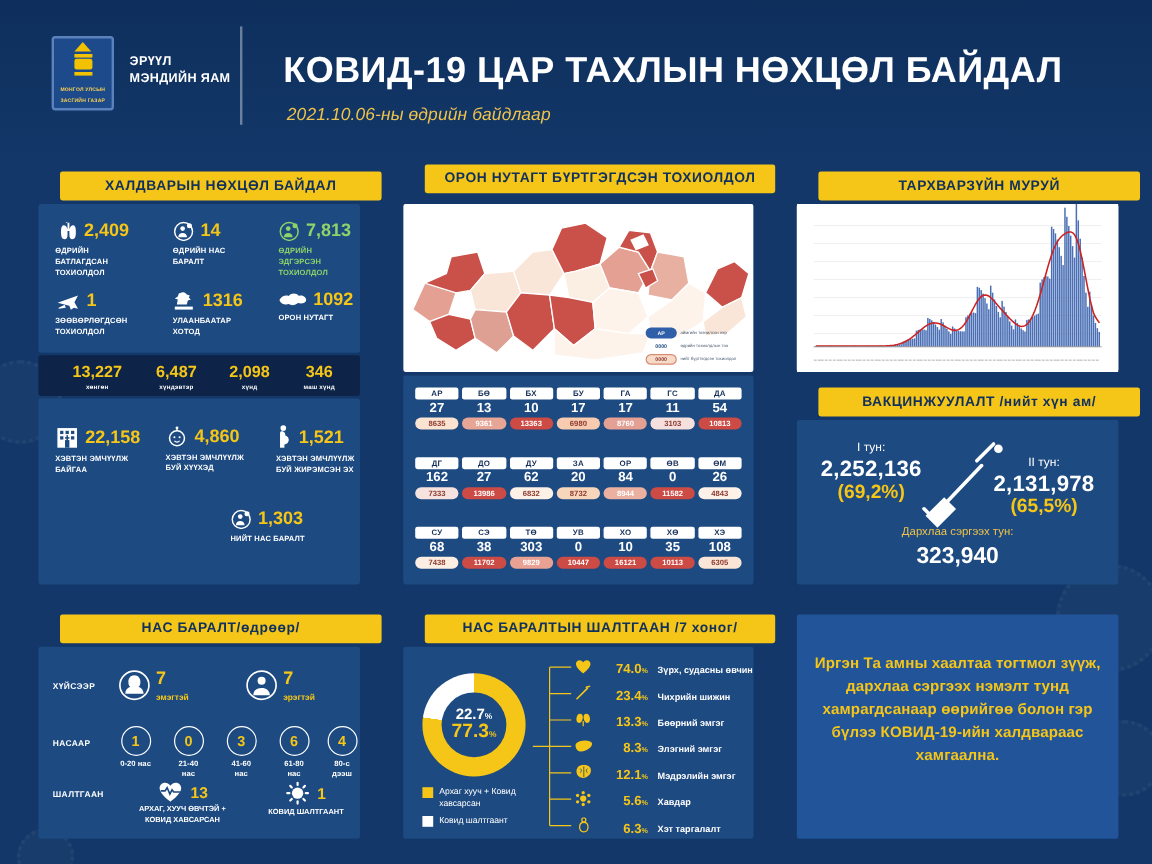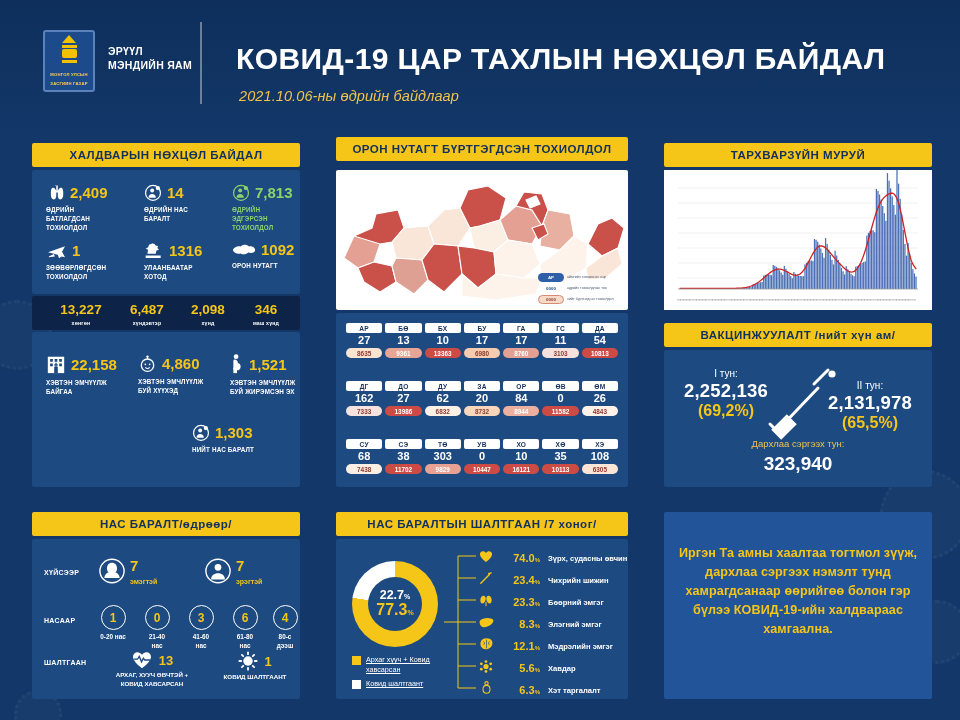--- a/index.html
+++ b/index.html
@@ -62,21 +62,21 @@
     position:absolute; left:239px; top:88px;
     color:#f0c34a; font-size:14.5px; font-style:italic; letter-spacing:.1px;
   }
 
   
   .panel-title {
     position:absolute;
     background:#f5c518; color:#10305e;
     font-size:11.5px; font-weight:bold; letter-spacing:.5px;
     display:flex; align-items:center; justify-content:center;
-    border-radius:2px; text-align:center;
+    border-radius:2px; text-align:center;margin-left:18px;
   }
   .panel-body {
     position:absolute; background:#1d4a80; border-radius:2px;
   }
 
   
   #titleA { left:32px;  top:143px; width:268px; height:24px; }
   #bodyA  { left:32px;  top:170px; width:268px; height:124px; }
   #stripA { position:absolute; left:32px; top:296px; width:268px; height:34px; background:#0d2448; border-radius:2px;}
   #bodyA2 { left:32px;  top:332px; width:268px; height:155px; }
@@ -165,21 +165,21 @@
   }
   #donut-hole {
     position:absolute; left:16px; top:16px; width:54px; height:54px; border-radius:50%;
     background:#1d4a80; display:flex; flex-direction:column; align-items:center; justify-content:center;
   }
   #d-white { font-size:12.5px; font-weight:bold; color:#ffffff; line-height:1;}
   #d-yellow{ font-size:16px;  font-weight:bold; color:#f5c518; line-height:1.15;}
   .pcts { font-size:7px; }
   .legend-item { position:absolute; display:flex; align-items:flex-start; gap:5px; }
   .legend-sq { width:9px;height:9px;flex:0 0 9px; margin-top:1px;}
-  .legend-tx { font-size:7.2px; color:#ffffff; line-height:1.45;text-decoration:underline; }
+  .legend-tx { font-size:7.2px; color:#ffffff; line-height:1.45; }
   .cz-row { position:absolute; display:flex; align-items:center; }
   .cz-ico  { width:20px; text-align:center; }
   .cz-pct  { width:44px; font-size:11px; font-weight:bold; color:#f5c518; text-align:right; }
   .cz-pct small { font-size:6px; }
   .cz-name { font-size:7.6px; font-weight:bold; color:#ffffff; margin-left:8px; white-space:nowrap; }
 
   
   #bodyH { left:664px; top:512px; width:268px; height:187px; background:#22549a; }
   #msg {
     position:absolute; left:10px; right:10px; top:32px;
@@ -973,21 +973,21 @@
     <span class="cz-name">Чихрийн шижин</span>
   </div>
   <div class="cz-row" style="left:140px; top:54px;">
     <span class="cz-ico"><svg width="14" height="13" viewBox="0 0 16 15">
           <g fill="#f5c518">
             <path d="M5 2c2 0 3 2 2.6 4.4C7.2 9 5.6 11 4 11 2.4 11 1 9 1.6 6 2 3.4 3.2 2 5 2z"></path>
             <path d="M11 2c-2 0-3 2-2.6 4.4C8.8 9 10.4 11 12 11c1.6 0 3-2 2.4-5C14 3.4 12.8 2 11 2z"></path>
             <rect x="7.4" y="9" width="1.2" height="5"></rect>
           </g>
         </svg></span>
-    <span class="cz-pct"><span>23.3</span><small>%</small></span>
+    <span class="cz-pct"><span>13.3</span><small>%</small></span>
     <span class="cz-name">Бөөрний эмгэг</span>
   </div>
   <div class="cz-row" style="left:140px; top:76px;">
     <span class="cz-ico"><svg width="15" height="12" viewBox="0 0 17 13">
           <path fill="#f5c518" d="M1 4c3-3 9-4 14-2 2 .8 1.6 4-1 6-3 2.4-7 4-10 3C1.4 10.4 0 6 1 4z"></path>
         </svg></span>
     <span class="cz-pct"><span>8.3</span><small>%</small></span>
     <span class="cz-name">Элэгний эмгэг</span>
   </div>
   <div class="cz-row" style="left:140px; top:98px;">

